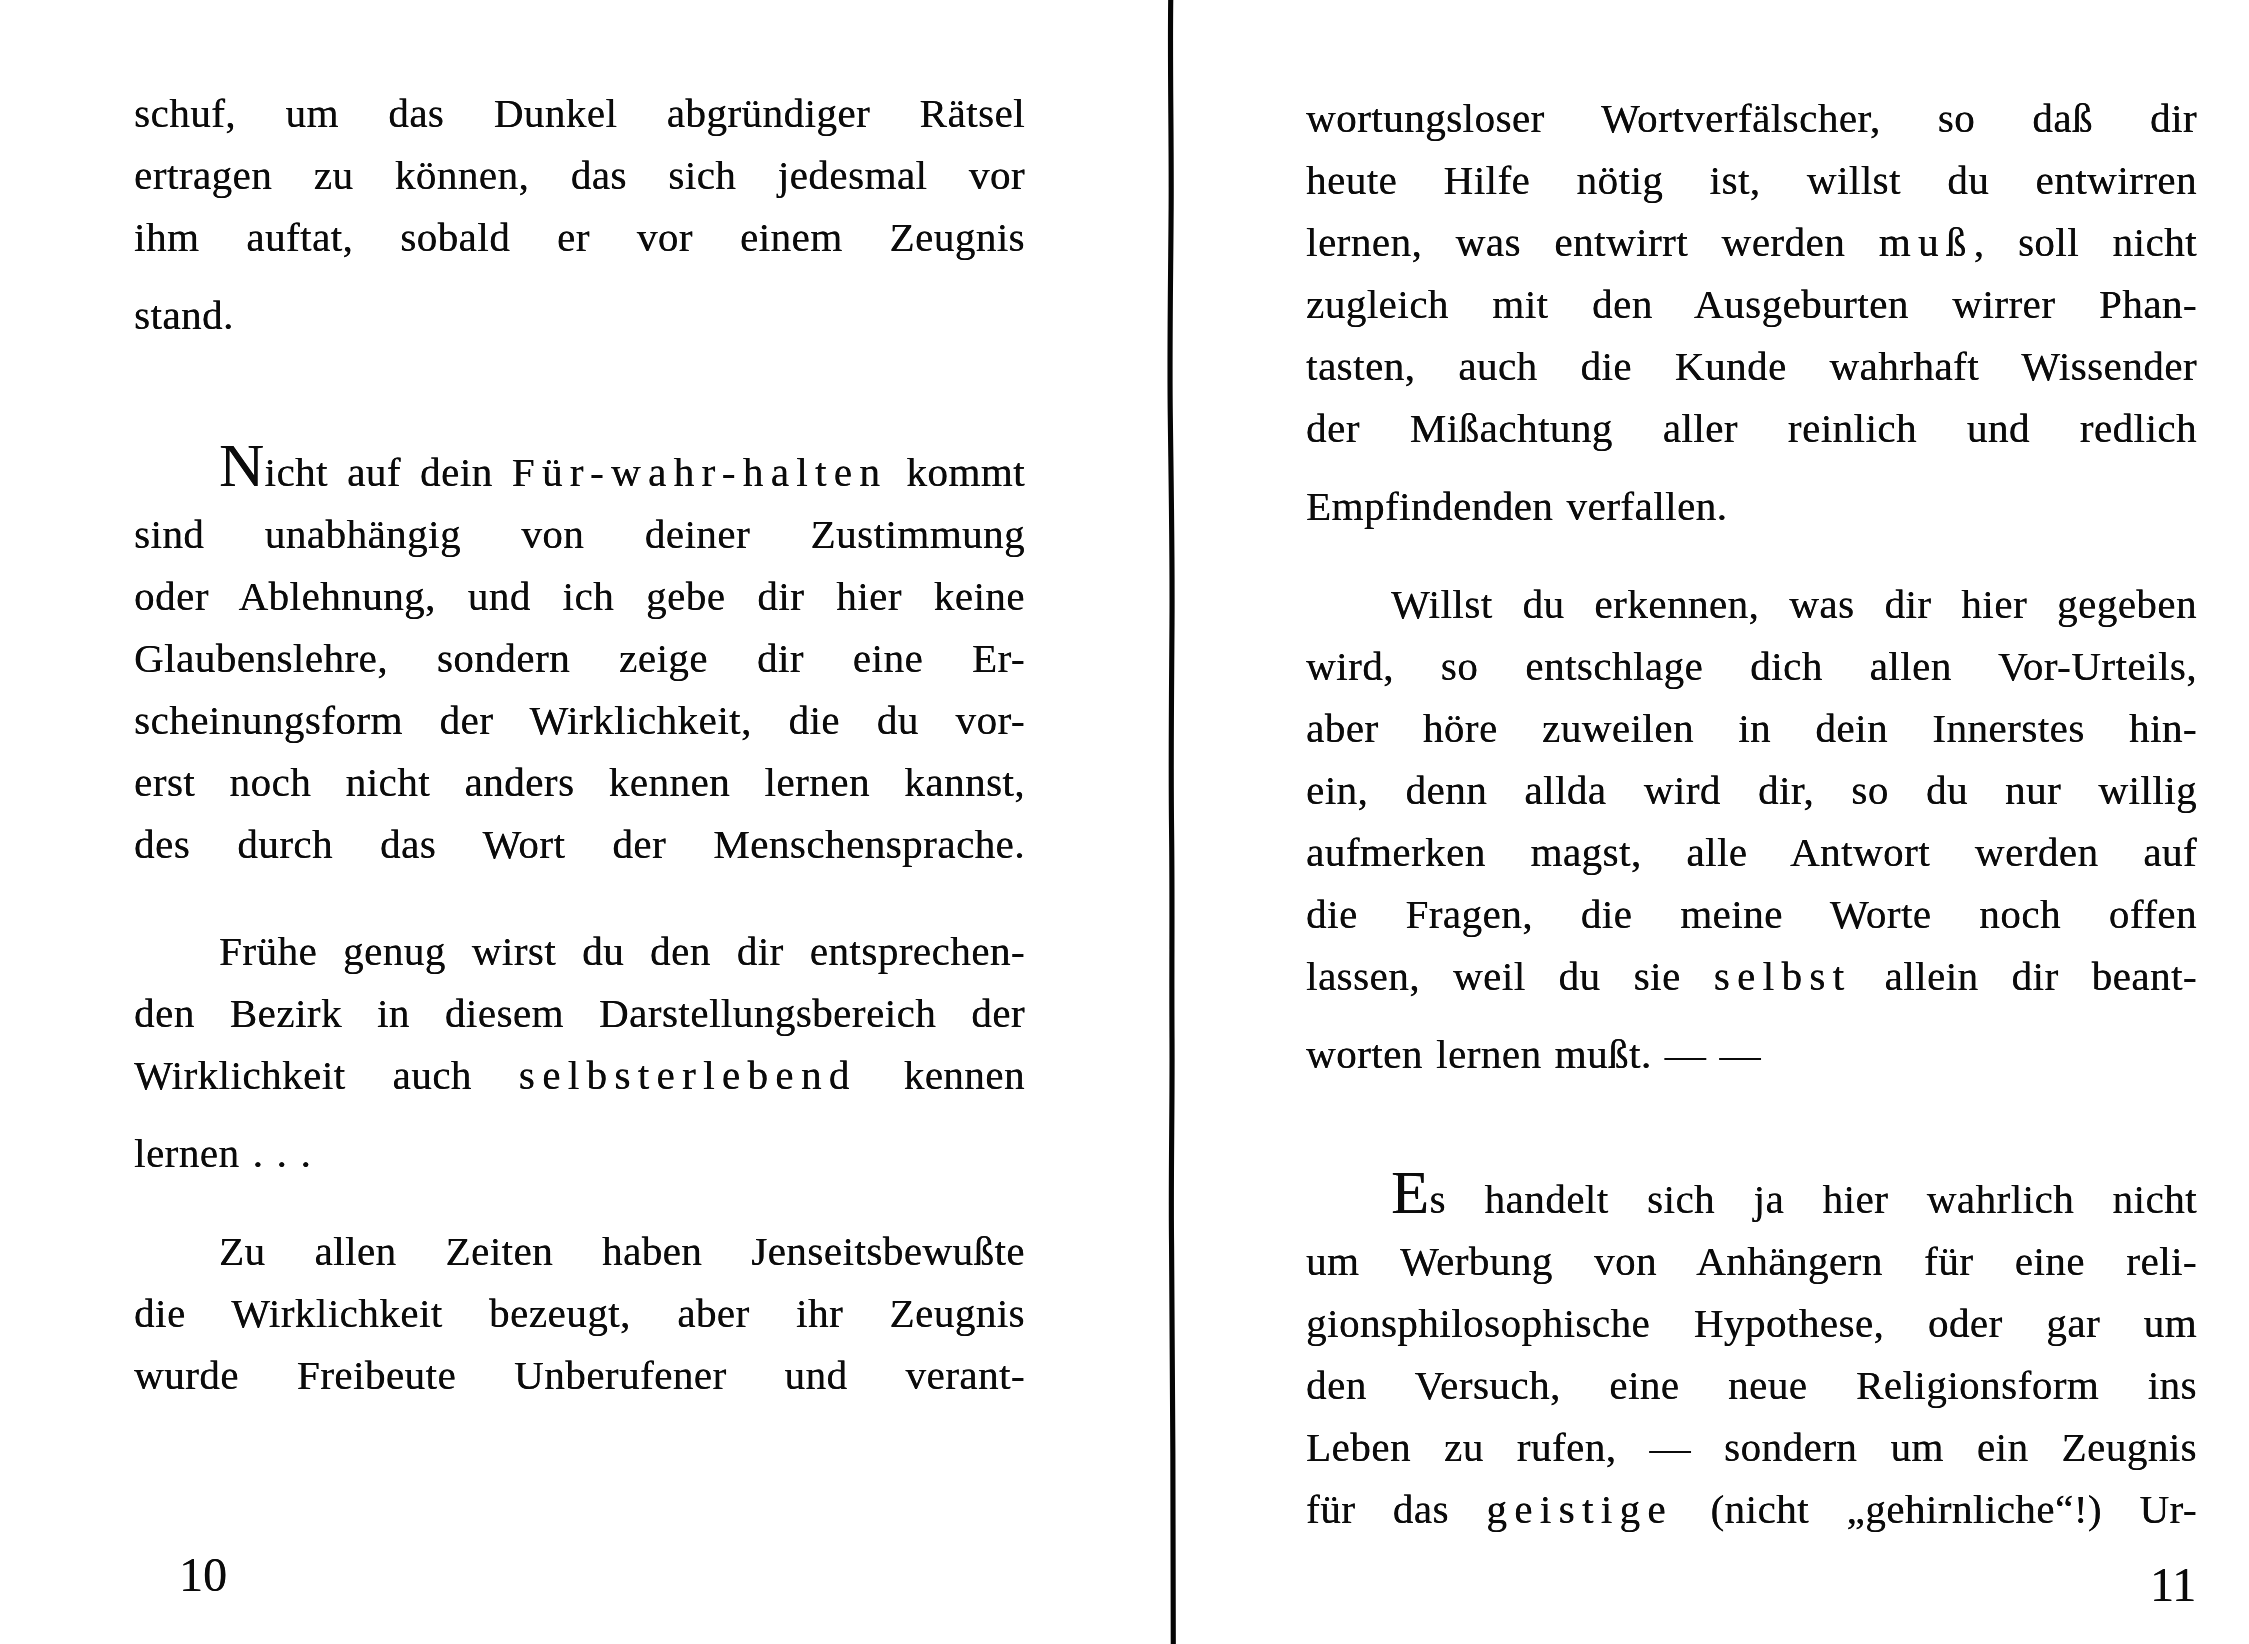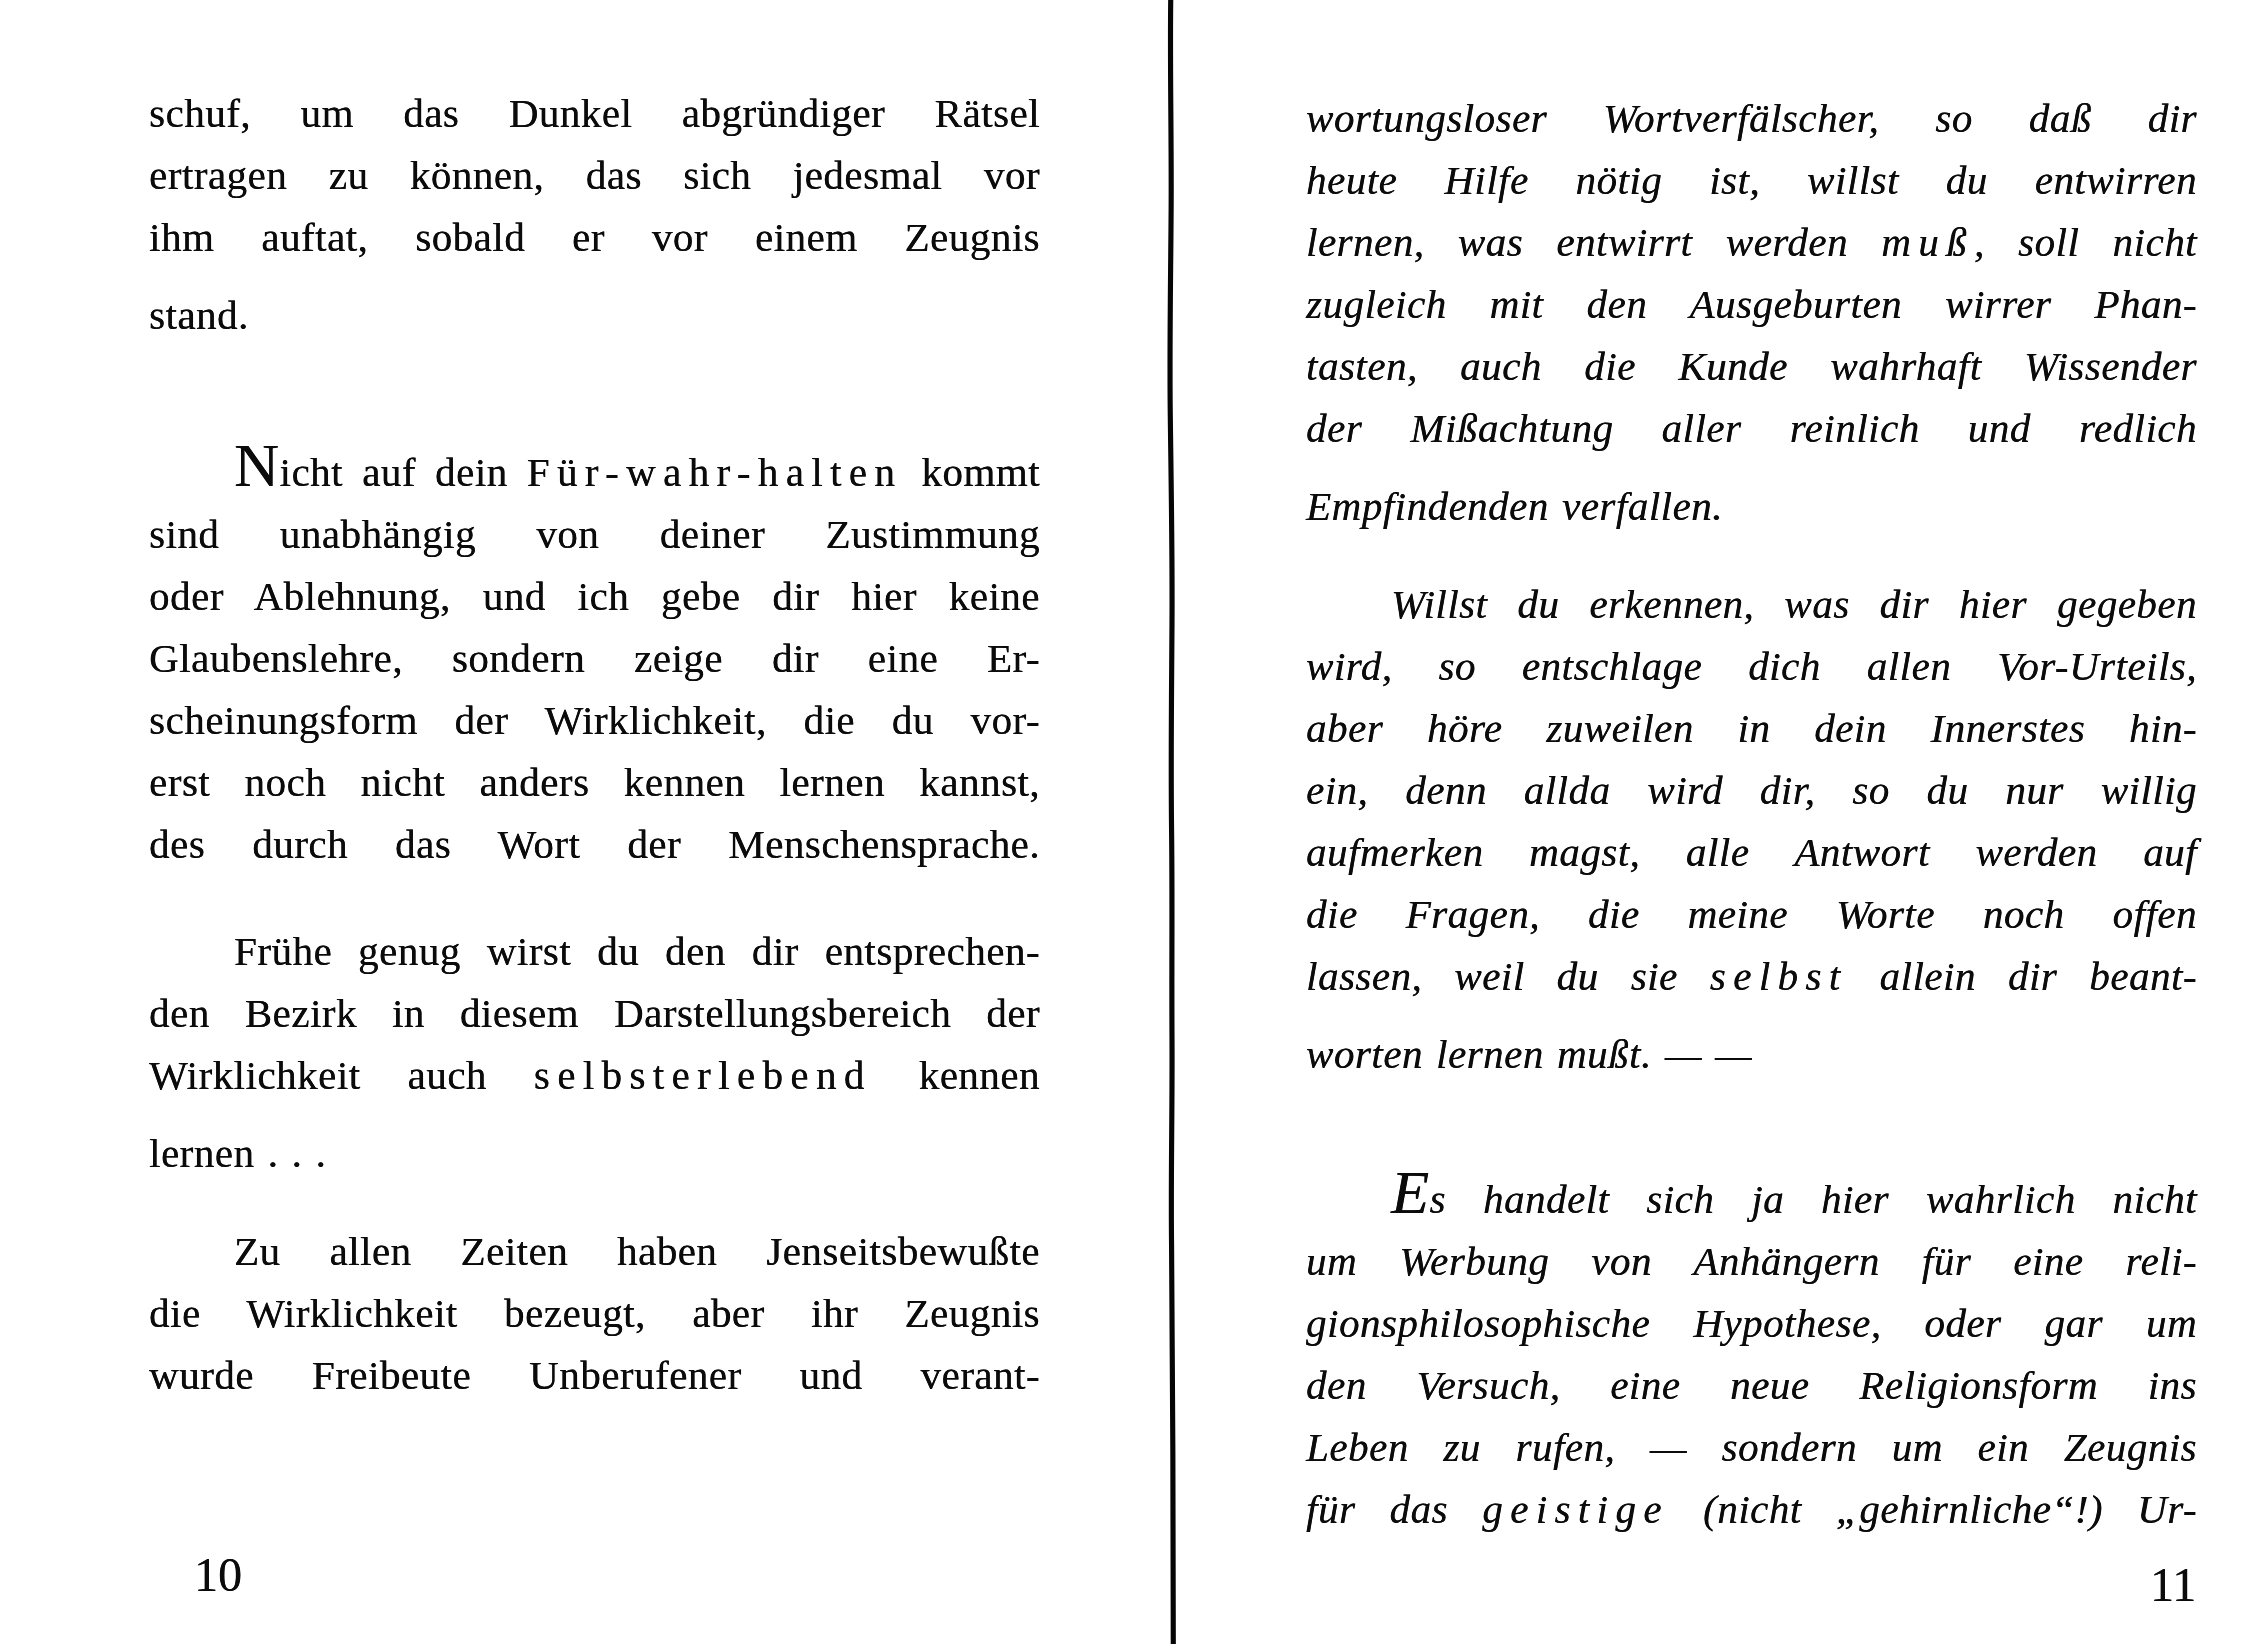--- a/index.html
+++ b/index.html
@@ -5,33 +5,33 @@
   html,body{margin:0;padding:0;}
   body{
     width:2250px;height:1644px;
     background:#ffffff;
     position:relative;
     overflow:hidden;
     font-family:"Liberation Serif", serif;
     color:#0b0b0b;
   }
   .page{position:absolute;top:0;height:1644px;}
-  #page-left{left:15px;width:1372px;}
+  #page-left{left:0;width:1372px;}
   #page-right{left:1173px;width:1077px;}
   .textblock{
     position:absolute;
     width:891px;
     font-size:41px;
     line-height:62px;
     letter-spacing:0.012em;
     word-spacing:0.06em;
     text-shadow:0.3px 0 0 currentColor;
   }
   #tb-left{left:134px;top:82px;}
-  #tb-right{left:133px;top:87px;font-style:italic;} 
+  #tb-right{left:133px;top:87px;} 
   .para{margin:0;}
   .brk-section-large{margin-top:95px;}
   .brk-section{margin-top:83px;}
   .brk-para{margin-top:45px;}
   .brk-para-small{margin-top:36px;}
   .line{width:100%;}
   .just{text-align:justify;text-align-last:justify;-moz-text-align-last:justify;}
   .rag{text-align:left;text-align-last:left;margin-top:16px;}
   .indent{text-indent:85px;}
   .sperr{letter-spacing:0.18em;}

